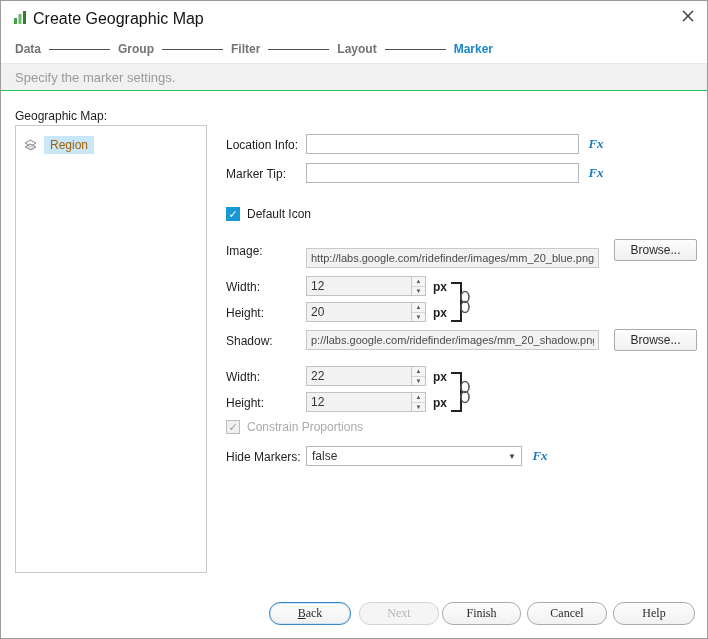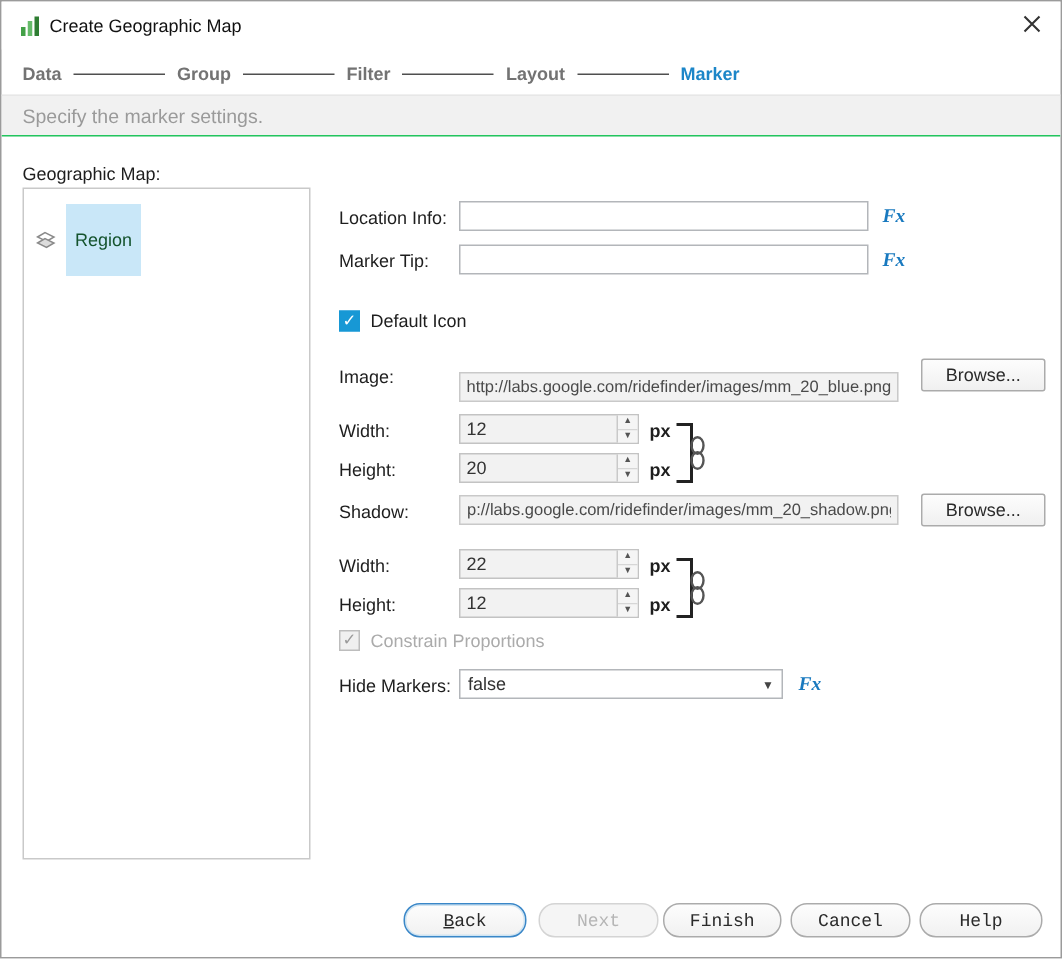--- a/index.html
+++ b/index.html
@@ -5,21 +5,21 @@
   * { margin:0; padding:0; box-sizing:border-box; }
   html,body { background:#d8d8d8; font-family:"Liberation Sans", sans-serif; }
   .dialog {
     position:relative; width:708px; height:639px; background:#ffffff;
     border:1px solid #9b9b9b; font-size:12px; color:#1e1e1e; overflow:hidden;
   }
 
   
   .titlebar { position:absolute; top:0; left:0; width:100%; height:32px; background:#ffffff; }
   .titlebar .app-icon { position:absolute; left:12px; top:9px; }
-  .titlebar .title { position:absolute; left:32px; top:9px; font-size:12px; color:#111; }
+  .titlebar .title { position:absolute; left:32px; top:9px; font-size:16px; color:#111; }
   .close-btn { position:absolute; right:10px; top:7px; width:18px; height:18px; background:transparent; border:0; cursor:pointer; }
 
   
   .steps { position:absolute; left:14px; top:41px; width:478px; display:flex; align-items:center; }
   .step-label { font-weight:bold; color:#737373; white-space:nowrap; }
   .step-label.active { color:#1c86c8; }
   .step-sep { flex:1; height:1px; background:#4f4f4f; margin:0 8px; min-width:30px; }
 
   
   .subtitle-bar {
@@ -29,21 +29,21 @@
   .subtitle-bar .subtitle { position:absolute; left:14px; top:6px; font-size:13px; color:#9a9a9a; }
 
   
   .left-label { position:absolute; left:14px; top:108px; color:#1e1e1e; }
   .tree {
     position:absolute; left:14px; top:124px; width:192px; height:448px;
     border:1px solid #c9c9c9; background:#fff;
   }
   .tree-item { display:flex; align-items:center; margin:10px 0 0 8px; cursor:default; }
   .tree-item .tree-icon { margin-right:4px; flex:0 0 auto; }
-  .tree-item .tree-label { background:#c9e7f8; padding:17px 6px; color:#14532d; }
+  .tree-item .tree-label { background:#c9e7f8; padding:2px 6px; color:#a16207; }
 
   
   .frm-label { position:absolute; left:225px; color:#1e1e1e; }
   .txt {
     position:absolute; height:20px; border:1px solid #b3b6ba; background:#fff;
     font-family:"Liberation Sans", sans-serif; font-size:12px; color:#333; padding:0 4px;
   }
   .txt.readonly { background:#f2f2f2; border-color:#c9c9c9; color:#4a4a4a; font-size:11px; }
   .fx-btn {
     position:absolute; width:20px; height:20px; background:transparent; border:0;
@@ -87,21 +87,21 @@
   .dropdown {
     position:absolute; left:305px; width:216px; height:20px; border:1px solid #b3b6ba; background:#fff;
     display:flex; align-items:center; cursor:pointer;
   }
   .dropdown .dd-value { flex:1; padding:0 5px; color:#333; }
   .dropdown .dd-arrow { flex:0 0 18px; text-align:center; font-size:8px; color:#444; }
 
   
   .btn {
     position:absolute; top:601px; height:23px; background:linear-gradient(#fdfdfd,#f1f1f1);
-    border:1px solid #ababab; border-radius:11px; font-family:Liberation Mono, monospace;
+    border:1px solid #ababab; border-radius:11px; font-family:Liberation Serif, serif;
     font-size:12px; color:#2a2a2a; cursor:pointer;
   }
   .btn span { display:inline-block; }
   .btn-back { left:268px; width:82px; border-color:#3a87c8; box-shadow:0 0 0 1px #cfe4f2 inset; }
   .btn-back span::first-letter { text-decoration:underline; }
   .btn-next { left:358px; width:80px; background:#f5f5f5; border-color:#d4d4d4; color:#b5b5b5; cursor:default; }
   .btn-finish { left:441px; width:79px; }
   .btn-cancel { left:526px; width:80px; }
   .btn-help { left:612px; width:82px; }
 </style>

